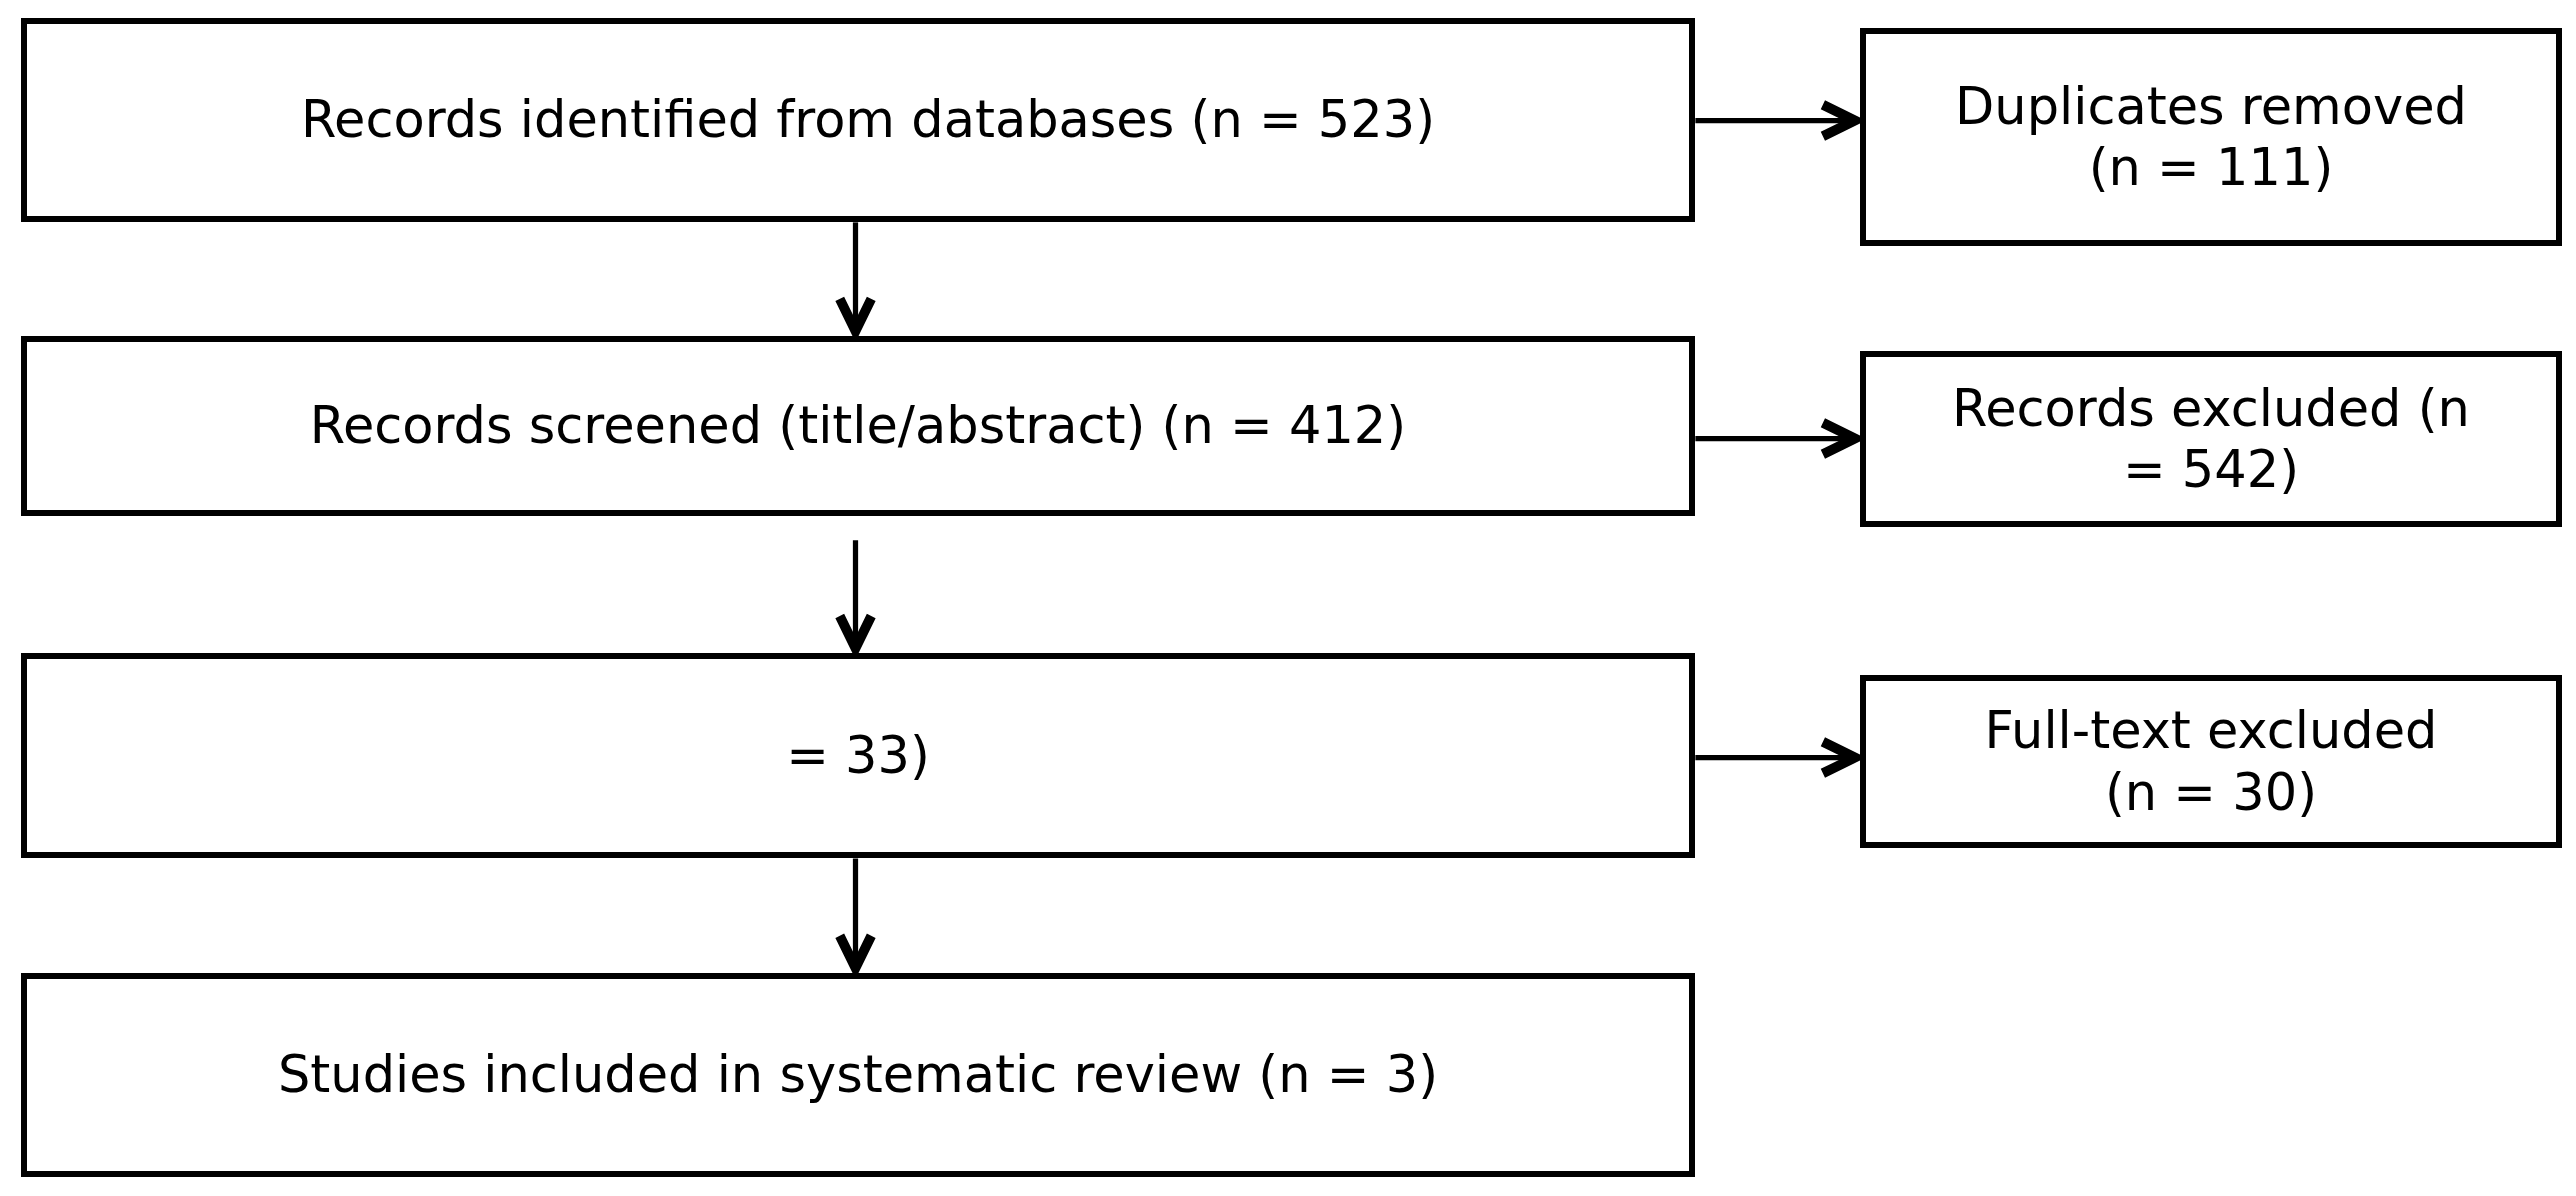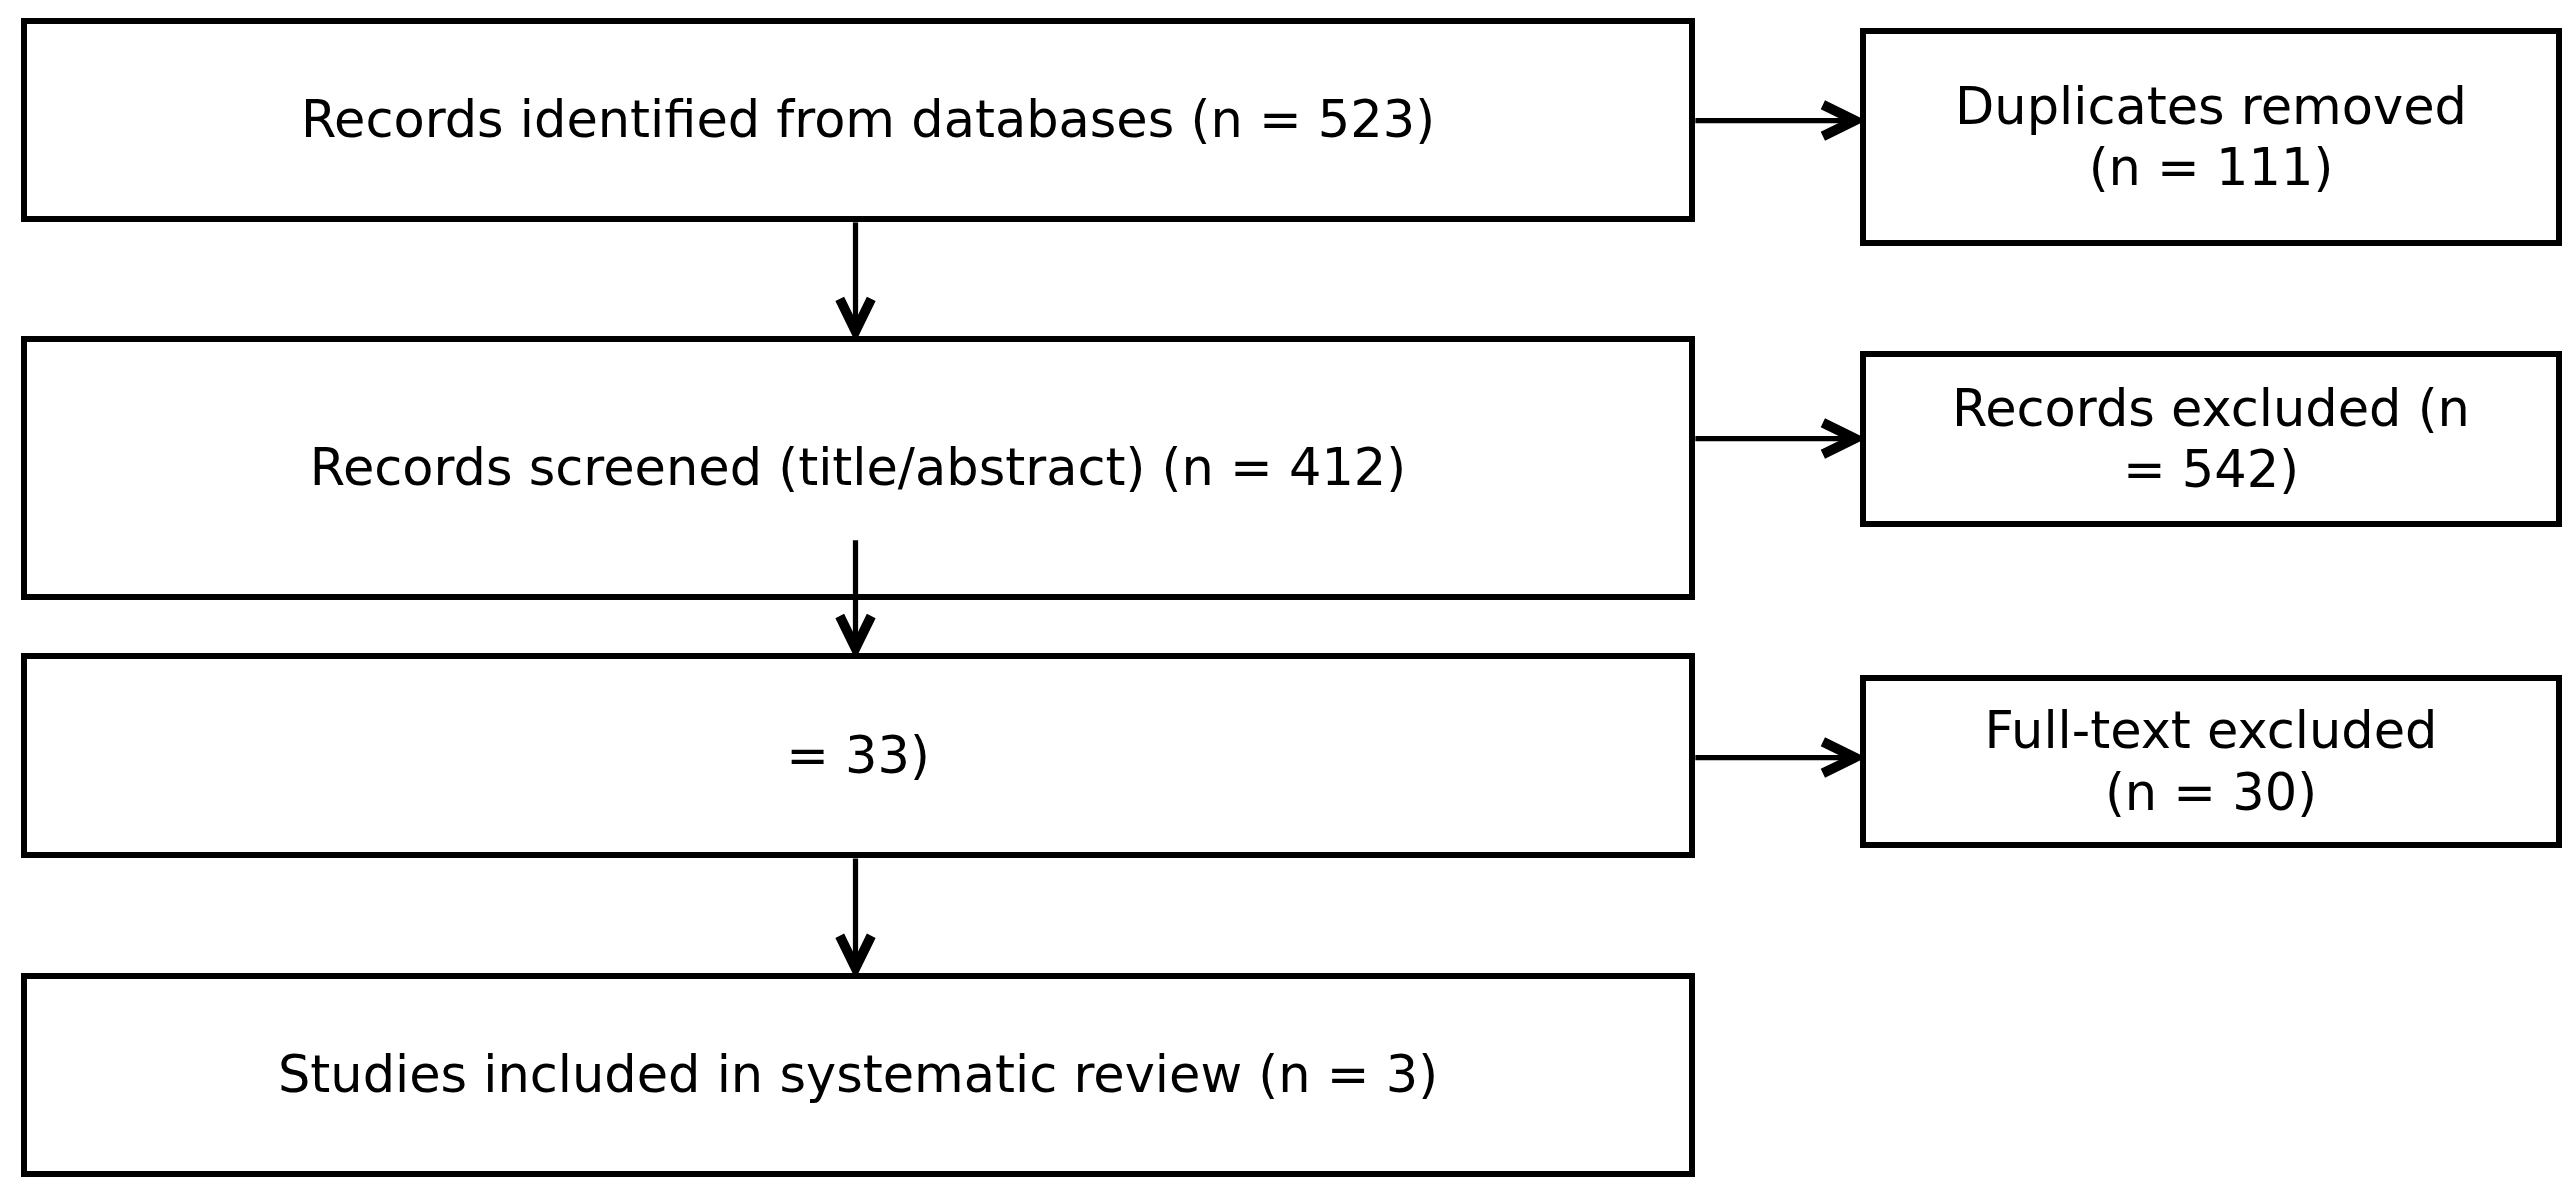--- a/index.html
+++ b/index.html
@@ -32,21 +32,21 @@
     color: #000000;
     padding: 0 30px;
   }
   .line { display: block; }
   svg.arrow {
     position: absolute;
     display: block;
   }
   
   .m1 { left: 21px;  top: 18px;   width: 1674px; height: 204px; padding-left: 20px; }
-  .m2 { left: 21px;  top: 336px;  width: 1674px; height: 264px; }
+  .m2 { left: 21px;  top: 336px;  width: 1674px; height: 180px; }
   .m3 { left: 21px;  top: 653px;  width: 1674px; height: 205px; }
   .m4 { left: 21px;  top: 973px; width: 1674px; height: 204px; }
   
   .s1 { left: 1860px; top: 28px;  width: 702px; height: 218px; }
   .s2 { left: 1860px; top: 351px; width: 702px; height: 176px; }
   .s3 { left: 1860px; top: 675px; width: 702px; height: 173px; }
   
   .v1 { left: 833px; top: 222px;  width: 45px; height: 114px; }
   .v2 { left: 833px; top: 540px;  width: 45px; height: 113px; }
   .v3 { left: 833px; top: 858px; width: 45px; height: 115px; }

